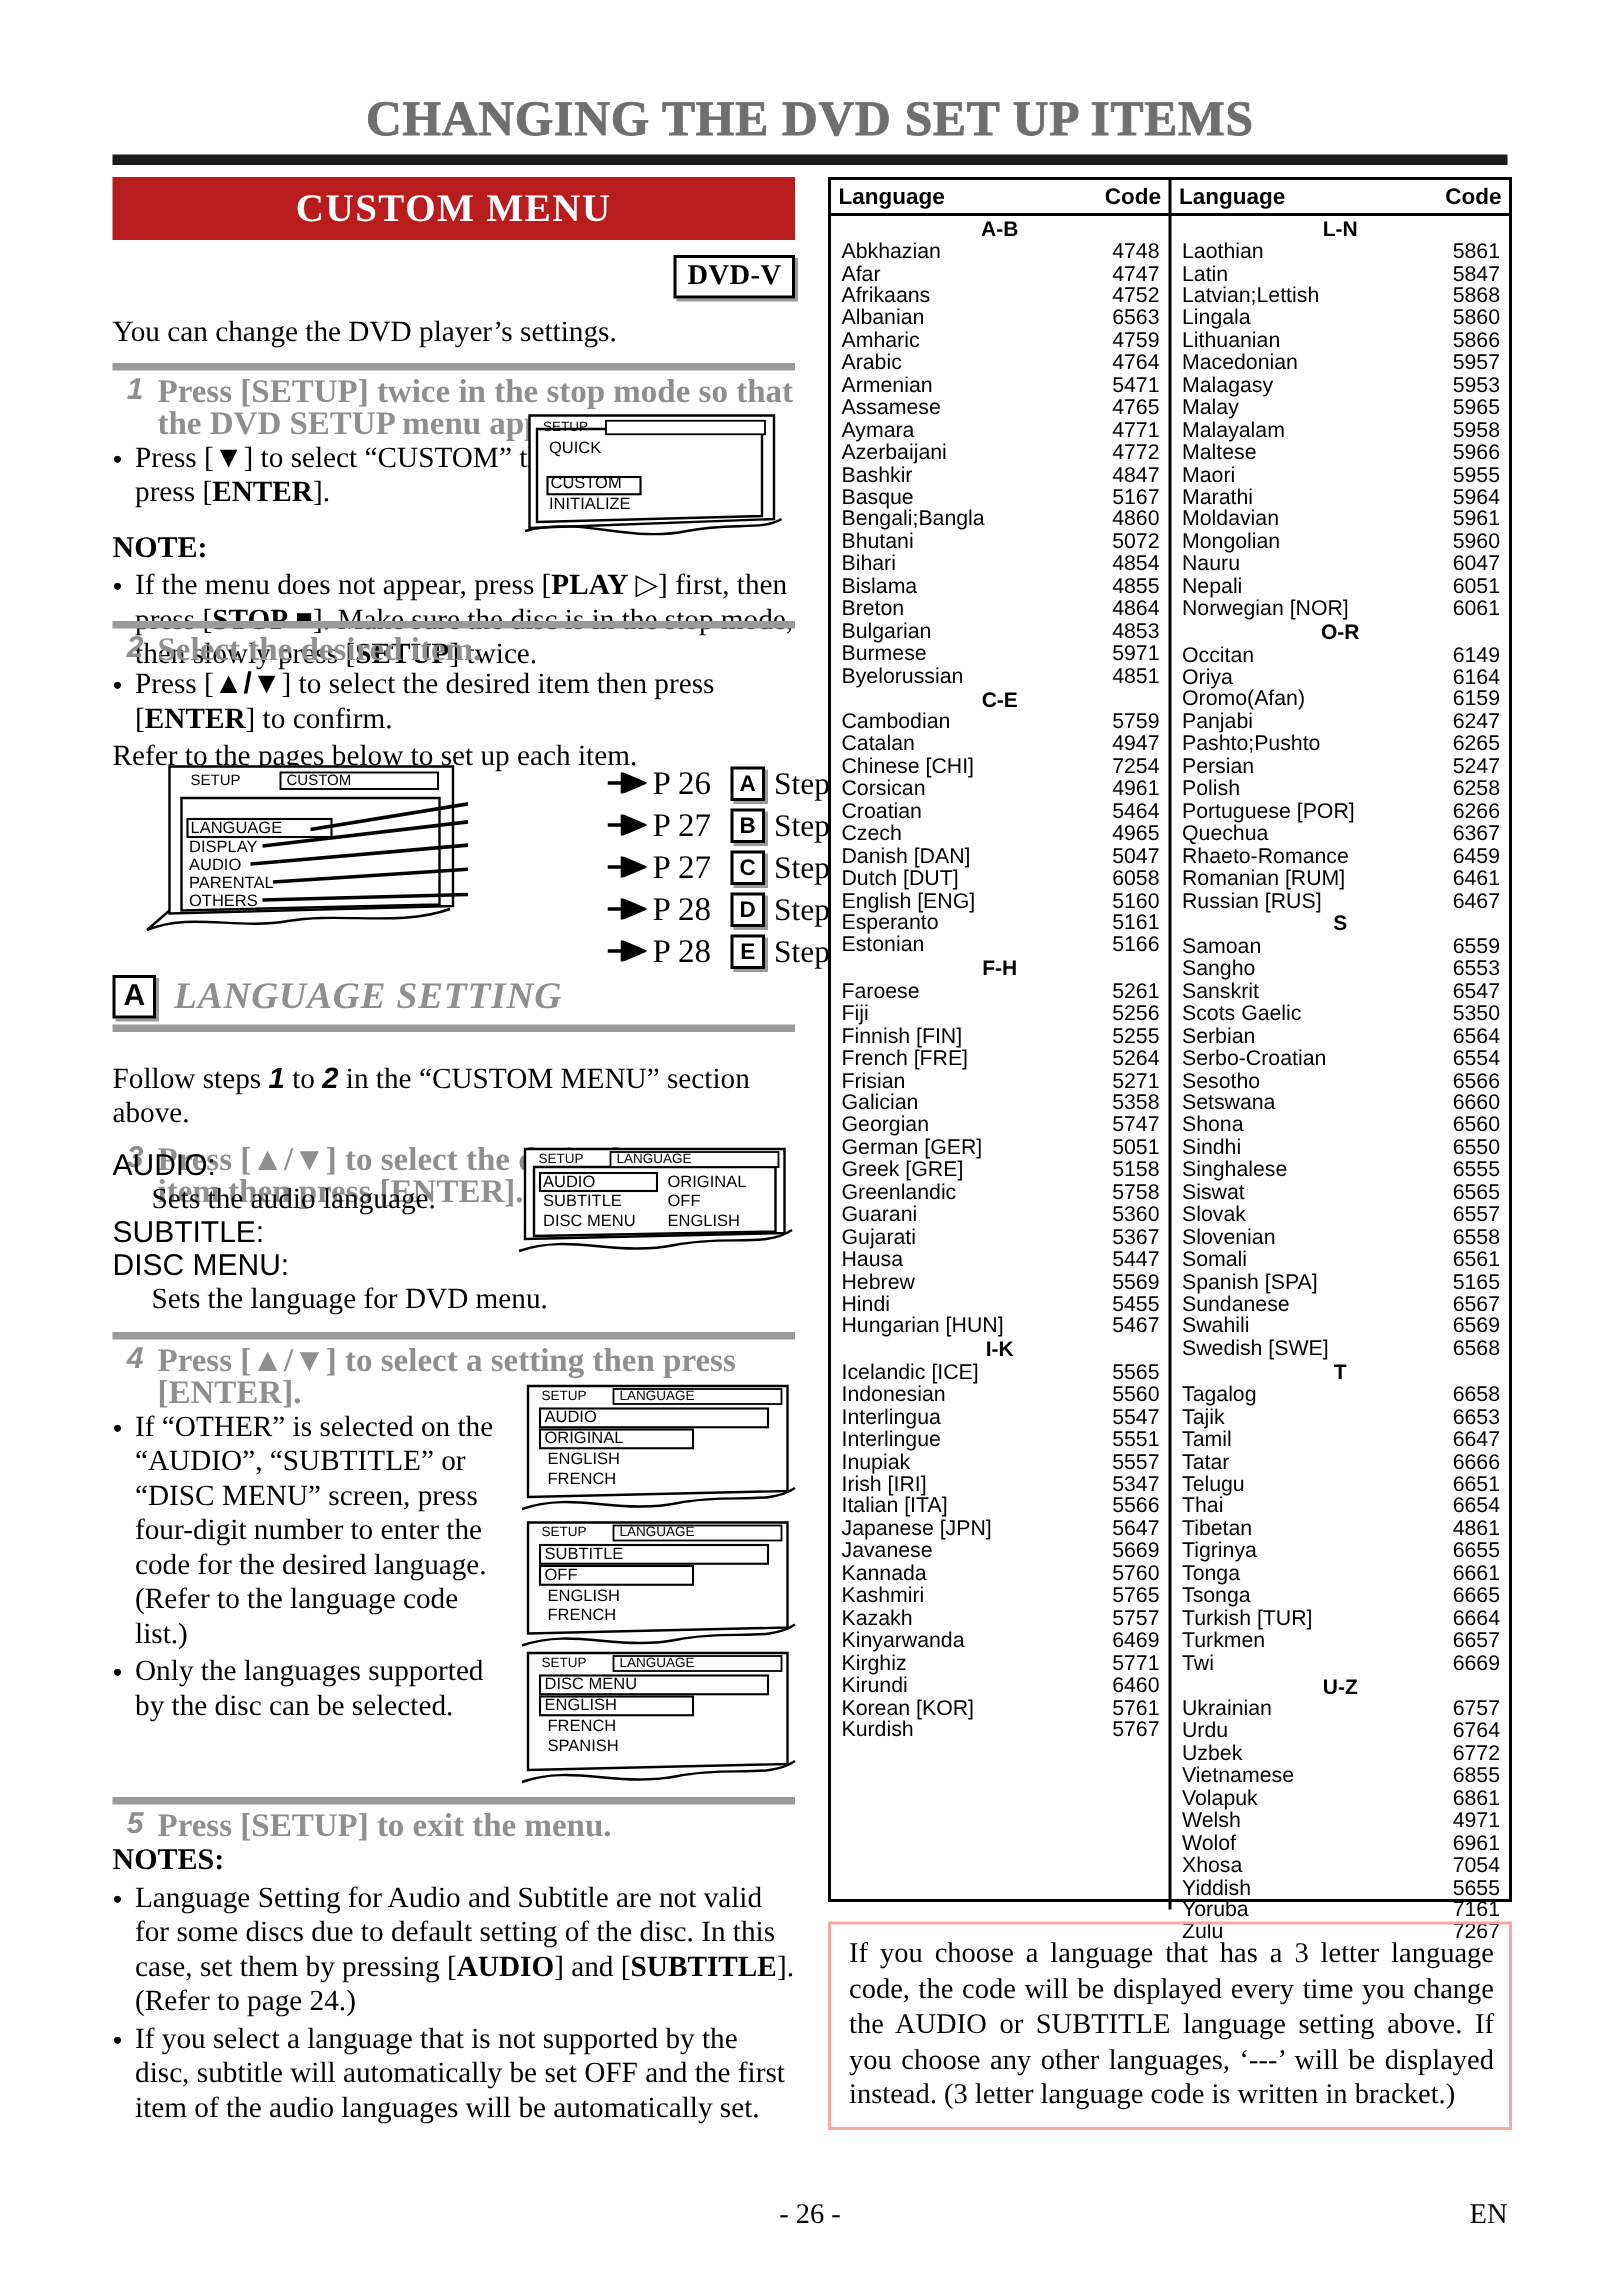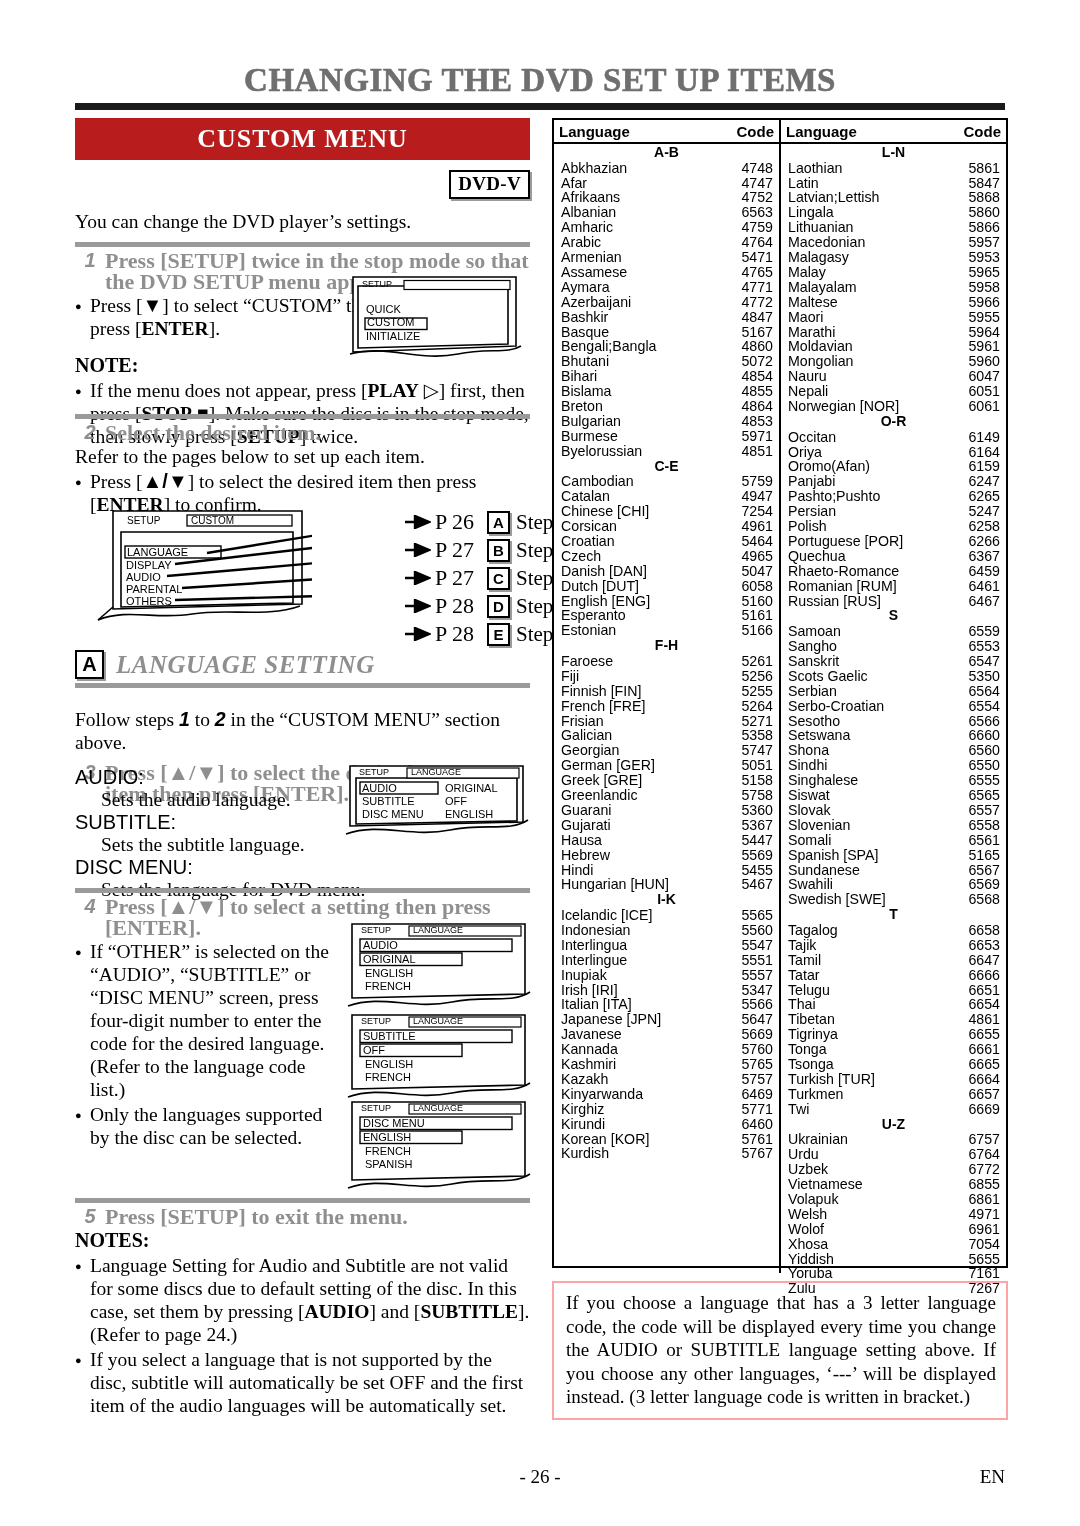--- a/index.html
+++ b/index.html
@@ -184,41 +184,41 @@
 
       <div class="osd" style="position:absolute;left:273px;top:32px;width:175px;">
         <svg width="175" height="88" viewBox="0 0 175 88">
           <path d="M5,3 L168,3 L168,72 L5,78 Z" fill="#fff" stroke="#000" stroke-width="1.6"></path>
           <path d="M10,12 L160,12 L160,70 L10,74 Z" fill="#fff" stroke="#000" stroke-width="1.6"></path>
           <rect x="56" y="6.5" width="106" height="9" fill="#fff" stroke="#000" stroke-width="1.2"></rect>
           <rect x="17" y="44" width="62" height="11.5" fill="none" stroke="#000" stroke-width="1.4"></rect>
           <path d="M2,80 C40,70 70,88 110,80 C140,74 160,80 173,72" fill="none" stroke="#000" stroke-width="1.6"></path>
         </svg>
         <div style="position:absolute;left:14px;top:5px;font-size:9px;">SETUP</div>
-        <div style="position:absolute;left:18px;top:29px;font-size:11px;">QUICK</div>
+        <div style="position:absolute;left:18px;top:19px;font-size:11px;">QUICK</div>
         <div style="position:absolute;left:19px;top:42px;font-size:11px;">CUSTOM</div>
         <div style="position:absolute;left:18px;top:56px;font-size:11px;">INITIALIZE</div>
       </div>
 
       <div class="note-h" style="margin-top:14px;">NOTE:</div>
       <div class="body-p bullet">
         If the menu does not appear, press [<b class="bk">PLAY</b> ▷] first, then press [<b class="bk">STOP</b> ■]. Make sure the disc is in the stop mode, then slowly press [<b class="bk">SETUP</b>] twice.
       </div>
     </div>
 
     <div style="position:absolute;left:0;top:296px;width:455px;">
       <div class="grayrule"></div>
       <div class="steprow">
         <div class="stepnum">2</div>
         <div class="steptxt">Select the desired item.</div>
       </div>
-      <div class="body-p">Refer to the pages below to set up each item.</div>
       <div class="body-p bullet">
         Press [<b class="kw">▲/▼</b>] to select the desired item then press [<b class="bk">ENTER</b>] to confirm.
       </div>
+      <div class="body-p">Refer to the pages below to set up each item.</div>
     </div>
 
     <div style="position:absolute;left:0;top:390px;width:455px;height:140px;">
       <div class="osd" style="position:absolute;left:22px;top:0px;width:215px;">
         <svg width="215" height="118" viewBox="0 0 215 118">
           <path d="M16,3 L205,3 L205,96 L16,101 Z" fill="#fff" stroke="#000" stroke-width="1.6"></path>
           <path d="M24,24 L196,24 L196,95 L24,99 Z" fill="#fff" stroke="#000" stroke-width="1.6"></path>
           <rect x="90" y="7" width="105" height="11" fill="#fff" stroke="#000" stroke-width="1.3"></rect>
           <rect x="28" y="38" width="96" height="12" fill="none" stroke="#000" stroke-width="1.4"></rect>
           <path d="M1,112 C30,100 60,112 95,106 C130,100 170,110 203,98" fill="none" stroke="#000" stroke-width="1.6"></path>
@@ -305,21 +305,20 @@
       <div class="steprow" style="margin-top:8px;">
         <div class="stepnum">3</div>
         <div class="steptxt" style="width:330px;">Press [▲/▼] to select the desired item then press [ENTER].</div>
       </div>
     </div>
 
     <div style="position:absolute;left:0;top:648px;width:455px;">
       <div style="font-family:'Liberation Sans',sans-serif;font-size:20px;line-height:22px;">AUDIO:</div>
       <div class="body-p" style="padding-left:26px;margin-top:0;">Sets the audio language.</div>
       <div style="font-family:'Liberation Sans',sans-serif;font-size:20px;line-height:22px;">SUBTITLE:</div>
-      <div class="body-p" style="padding-left:26px;margin-top:0;">Sets the subtitle language.</div>
       <div style="font-family:'Liberation Sans',sans-serif;font-size:20px;line-height:22px;">DISC MENU:</div>
       <div class="body-p" style="padding-left:26px;margin-top:0;">Sets the language for DVD menu.</div>
 
       <div class="osd" style="position:absolute;left:270px;top:-2px;width:185px;">
         <svg width="185" height="78" viewBox="0 0 185 78">
           <path d="M5,2 L178,2 L178,58 L5,62 Z" fill="#fff" stroke="#000" stroke-width="1.6"></path>
           <path d="M11,14 L172,14 L172,57 L11,60 Z" fill="#fff" stroke="#000" stroke-width="1.6"></path>
           <rect x="62" y="4" width="112" height="10" fill="#fff" stroke="#000" stroke-width="1.2"></rect>
           <rect x="15" y="18" width="78" height="12" fill="none" stroke="#000" stroke-width="1.4"></rect>
           <path d="M1,70 C35,58 65,74 105,66 C140,59 165,68 183,56" fill="none" stroke="#000" stroke-width="1.6"></path>

